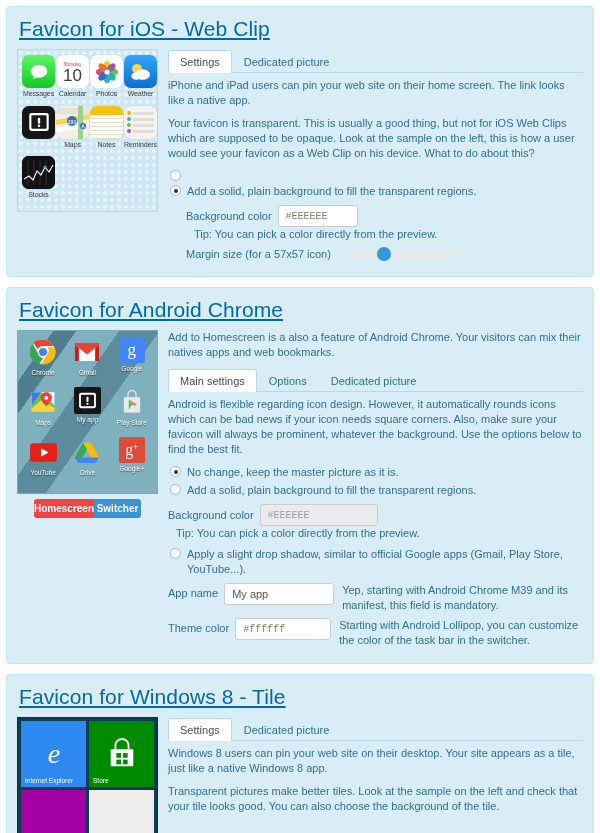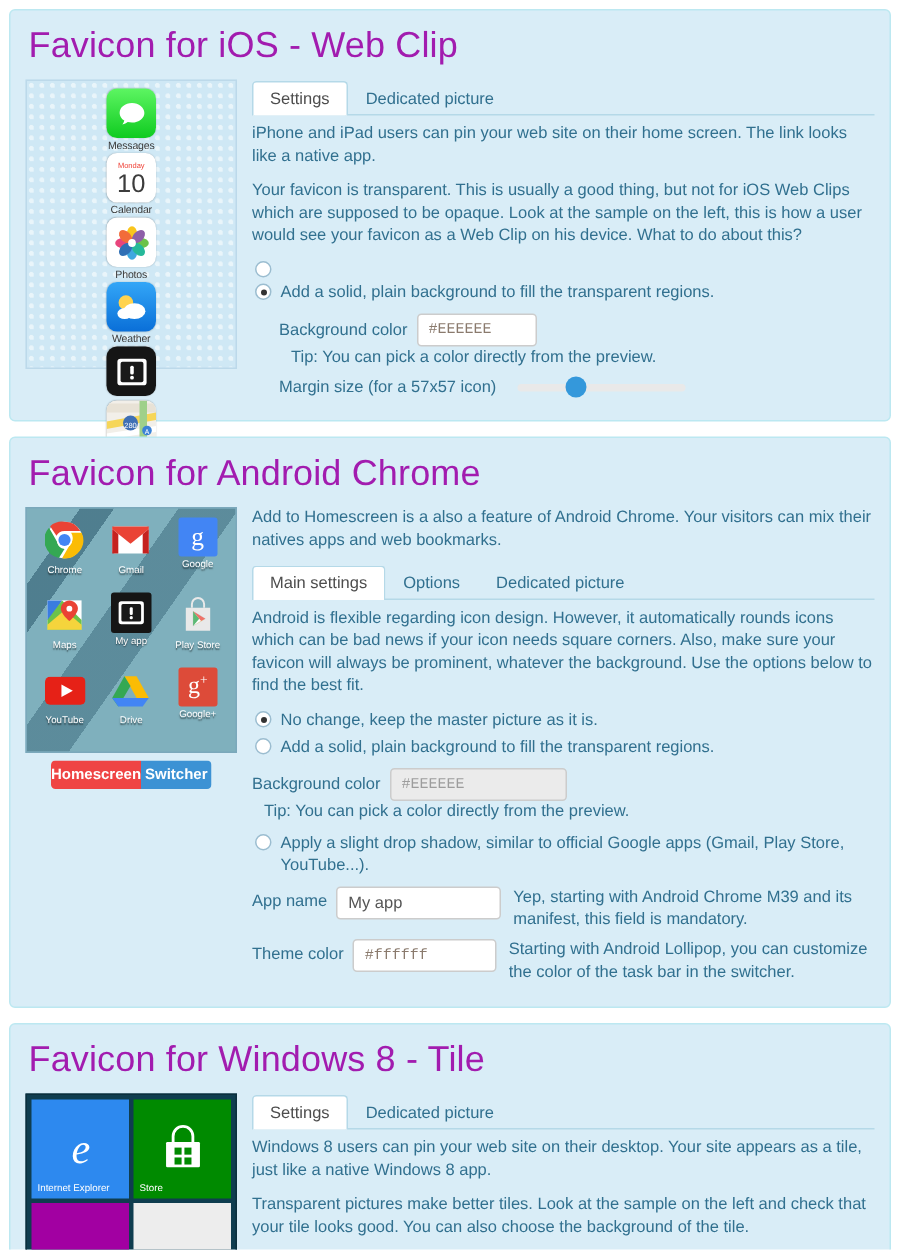--- a/index.html
+++ b/index.html
@@ -15,25 +15,26 @@
   .panel {
     background: #d9edf7;
     border: 1px solid #bce8f1;
     border-radius: 4px;
     margin-bottom: 10px;
     padding: 8px 10px 10px 10px;
     position: relative;
   }
 
   .panel-title {
-    color: #a21caf;
-    font-size: 24px;
+    color: #0369a1;
+    font-size: 21px;
     font-weight: normal;
     margin: 2px 0 8px 2px;
     letter-spacing: 0.1px;
+    text-decoration: underline;
   }
 
   .panel-body { display: flex; align-items: flex-start; }
 
   .preview-col { flex: 0 0 auto; width: 141px; }
   .settings-col { flex: 1 1 auto; padding-left: 10px; min-width: 0; }
 
   
   .tabs {
     display: flex;
@@ -145,29 +146,29 @@
   .slider .knob {
     position: absolute;
     top: 0;
     width: 14px; height: 14px;
     border-radius: 50%;
     background: #3498db;
   }
 
   
   .ios-prev {
-    width: 141px; height: 193px;
+    width: 141px; height: 163px;
     background: #cfe8f5;
     background-image:
       radial-gradient(circle at 3px 3px, rgba(255,255,255,0.55) 1.6px, transparent 1.7px);
     background-size: 7px 7px;
     border: 1px solid #bcd9ea;
     padding: 5px 4px;
     display: grid;
-    grid-template-columns: repeat(1, 1fr);
+    grid-template-columns: repeat(4, 1fr);
     grid-template-rows: repeat(3, 1fr);
     gap: 1px;
   }
   .ios-cell { display: flex; flex-direction: column; align-items: center; justify-content: flex-start; }
   .ios-icon {
     width: 33px; height: 33px; border-radius: 7px;
     display: flex; align-items: center; justify-content: center;
     overflow: hidden; position: relative;
     box-shadow: 0 0 1px rgba(0,0,0,0.25);
   }

